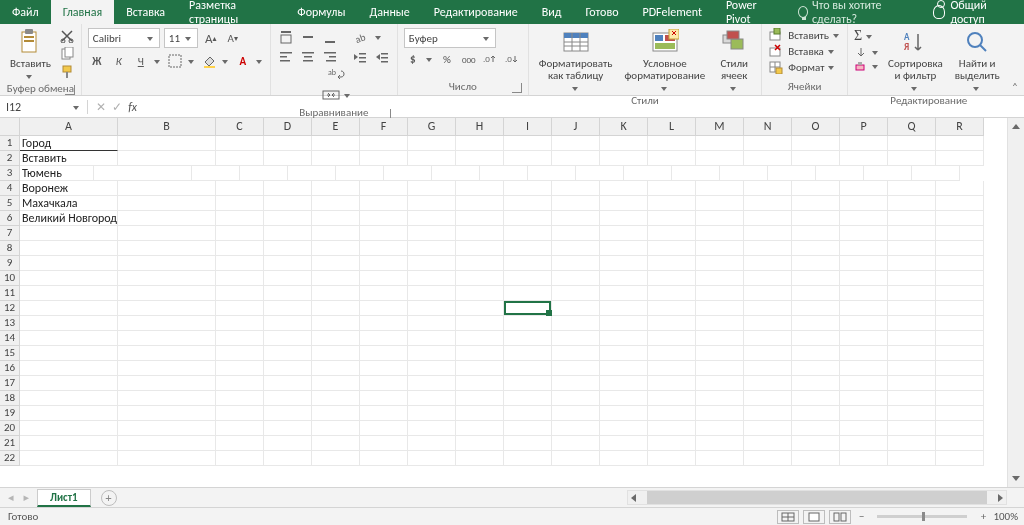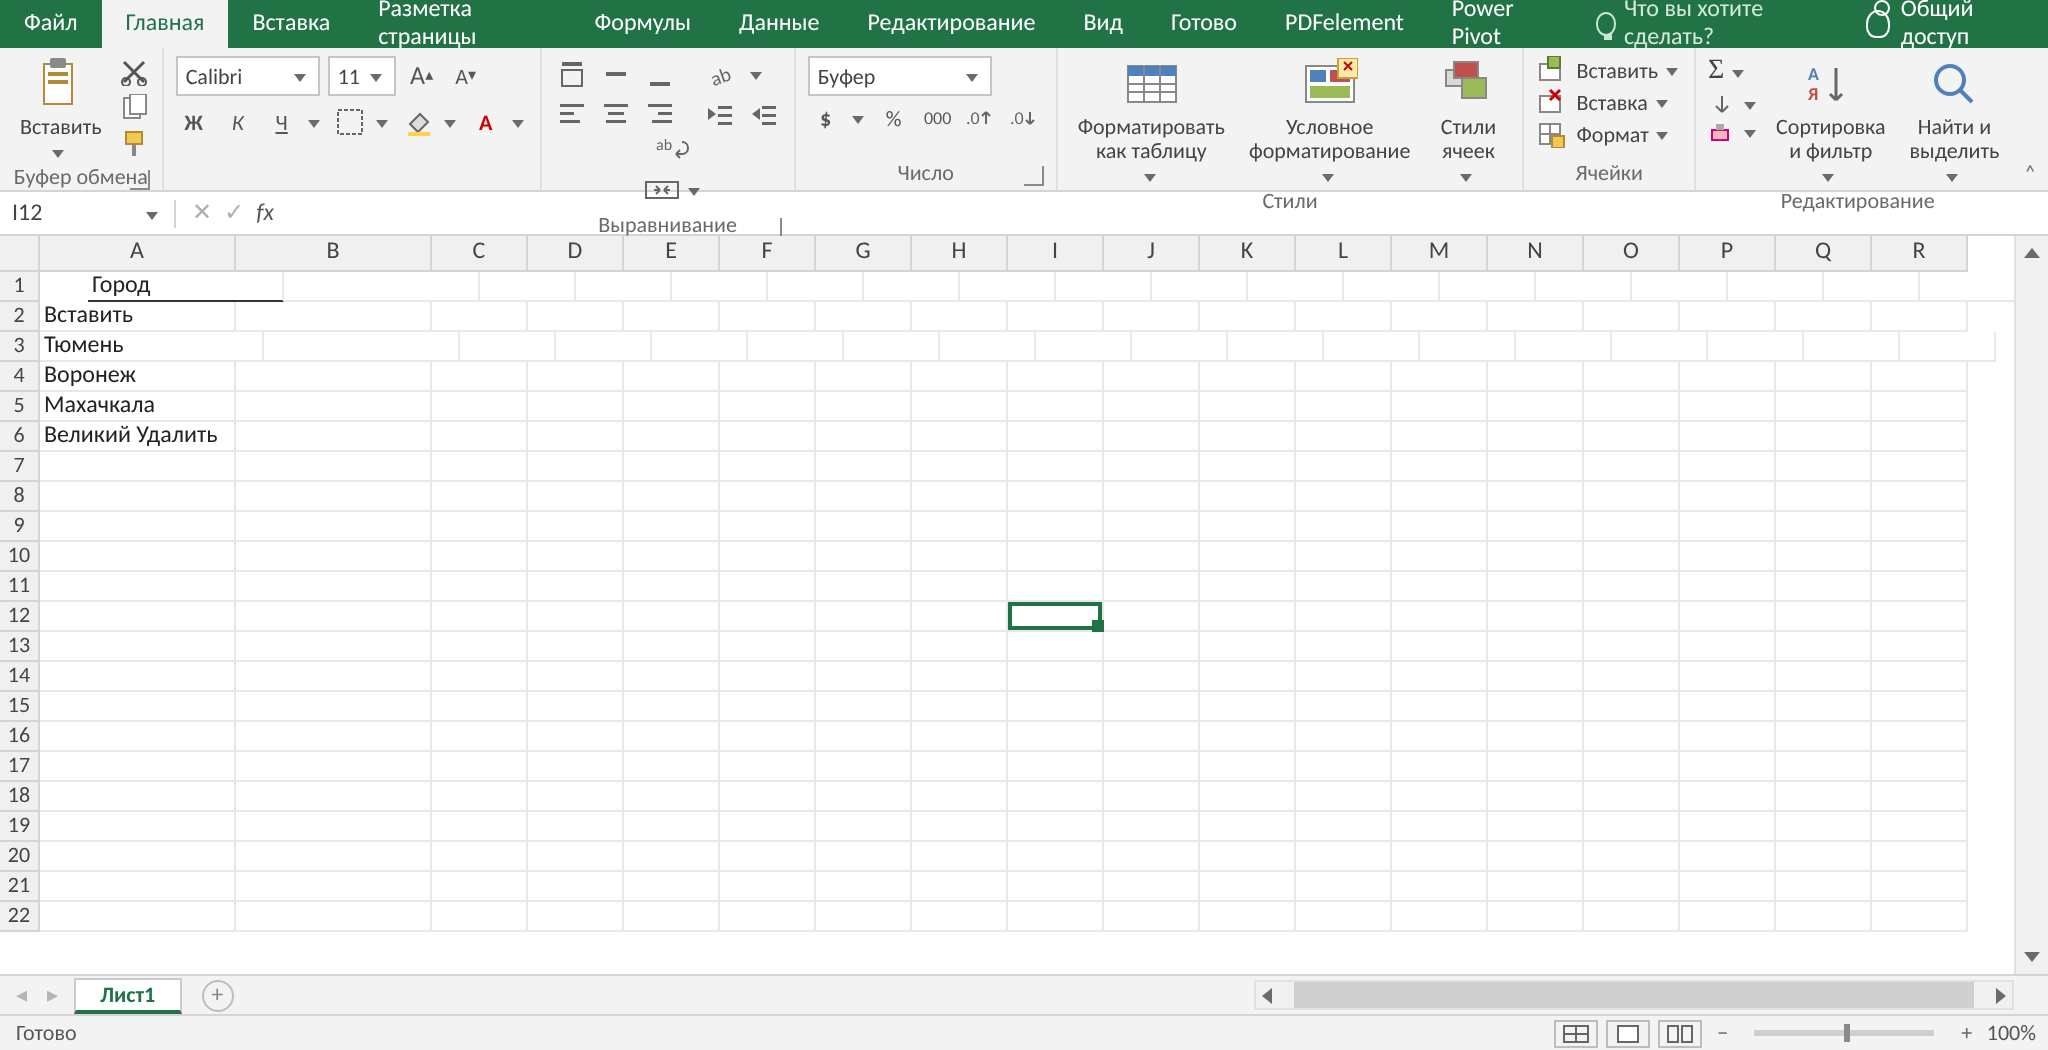--- a/index.html
+++ b/index.html
@@ -484,21 +484,21 @@
       <div class="rowhdr" style="height: 15px;">16</div>
       <div class="rowhdr" style="height: 15px;">17</div>
       <div class="rowhdr" style="height: 15px;">18</div>
       <div class="rowhdr" style="height: 15px;">19</div>
       <div class="rowhdr" style="height: 15px;">20</div>
       <div class="rowhdr" style="height: 15px;">21</div>
       <div class="rowhdr" style="height: 15px;">22</div>
     </div>
   <div class="cells" id="cells">
       <div class="cellrow">
-        <div class="cell bold-border" style="width: 98px; height: 15px; margin-left: 24px;">Город</div>
+        <div class="cell bold-border" style="width: 98px; height: 15px;">Город</div>
         <div class="cell" style="width: 98px; height: 15px;"></div>
         <div class="cell" style="width: 48px; height: 15px;"></div>
         <div class="cell" style="width: 48px; height: 15px;"></div>
         <div class="cell" style="width: 48px; height: 15px;"></div>
         <div class="cell" style="width: 48px; height: 15px;"></div>
         <div class="cell" style="width: 48px; height: 15px;"></div>
         <div class="cell" style="width: 48px; height: 15px;"></div>
         <div class="cell" style="width: 48px; height: 15px;"></div>
         <div class="cell" style="width: 48px; height: 15px;"></div>
         <div class="cell" style="width: 48px; height: 15px;"></div>
@@ -524,21 +524,21 @@
         <div class="cell" style="width: 48px; height: 15px;"></div>
         <div class="cell" style="width: 48px; height: 15px;"></div>
         <div class="cell" style="width: 48px; height: 15px;"></div>
         <div class="cell" style="width: 48px; height: 15px;"></div>
         <div class="cell" style="width: 48px; height: 15px;"></div>
         <div class="cell" style="width: 48px; height: 15px;"></div>
         <div class="cell" style="width: 48px; height: 15px;"></div>
         <div class="cell" style="width: 48px; height: 15px;"></div>
       </div>
       <div class="cellrow">
-        <div class="cell" style="width: 112px; height: 15px;">Тюмень</div>
+        <div class="cell" style="width: 74px; height: 15px;">Тюмень</div>
         <div class="cell" style="width: 98px; height: 15px;"></div>
         <div class="cell" style="width: 48px; height: 15px;"></div>
         <div class="cell" style="width: 48px; height: 15px;"></div>
         <div class="cell" style="width: 48px; height: 15px;"></div>
         <div class="cell" style="width: 48px; height: 15px;"></div>
         <div class="cell" style="width: 48px; height: 15px;"></div>
         <div class="cell" style="width: 48px; height: 15px;"></div>
         <div class="cell" style="width: 48px; height: 15px;"></div>
         <div class="cell" style="width: 48px; height: 15px;"></div>
         <div class="cell" style="width: 48px; height: 15px;"></div>
@@ -584,21 +584,21 @@
         <div class="cell" style="width: 48px; height: 15px;"></div>
         <div class="cell" style="width: 48px; height: 15px;"></div>
         <div class="cell" style="width: 48px; height: 15px;"></div>
         <div class="cell" style="width: 48px; height: 15px;"></div>
         <div class="cell" style="width: 48px; height: 15px;"></div>
         <div class="cell" style="width: 48px; height: 15px;"></div>
         <div class="cell" style="width: 48px; height: 15px;"></div>
         <div class="cell" style="width: 48px; height: 15px;"></div>
       </div>
       <div class="cellrow">
-        <div class="cell" style="width: 98px; height: 15px;">Великий Удалить</div>
+        <div class="cell" style="width: 98px; height: 15px;">Великий Новгород</div>
         <div class="cell" style="width: 98px; height: 15px;"></div>
         <div class="cell" style="width: 48px; height: 15px;"></div>
         <div class="cell" style="width: 48px; height: 15px;"></div>
         <div class="cell" style="width: 48px; height: 15px;"></div>
         <div class="cell" style="width: 48px; height: 15px;"></div>
         <div class="cell" style="width: 48px; height: 15px;"></div>
         <div class="cell" style="width: 48px; height: 15px;"></div>
         <div class="cell" style="width: 48px; height: 15px;"></div>
         <div class="cell" style="width: 48px; height: 15px;"></div>
         <div class="cell" style="width: 48px; height: 15px;"></div>

